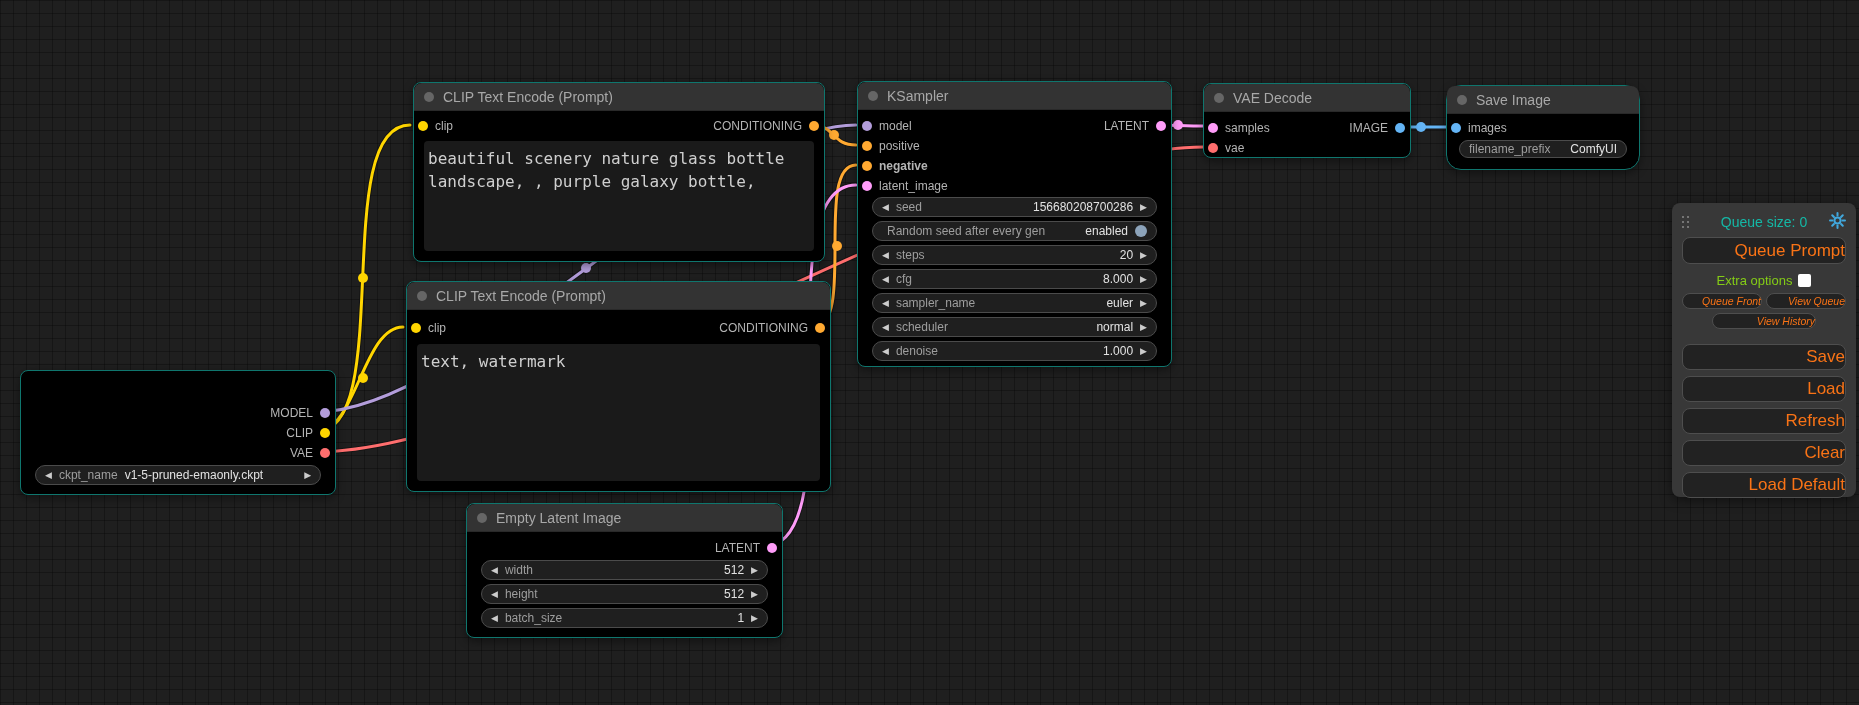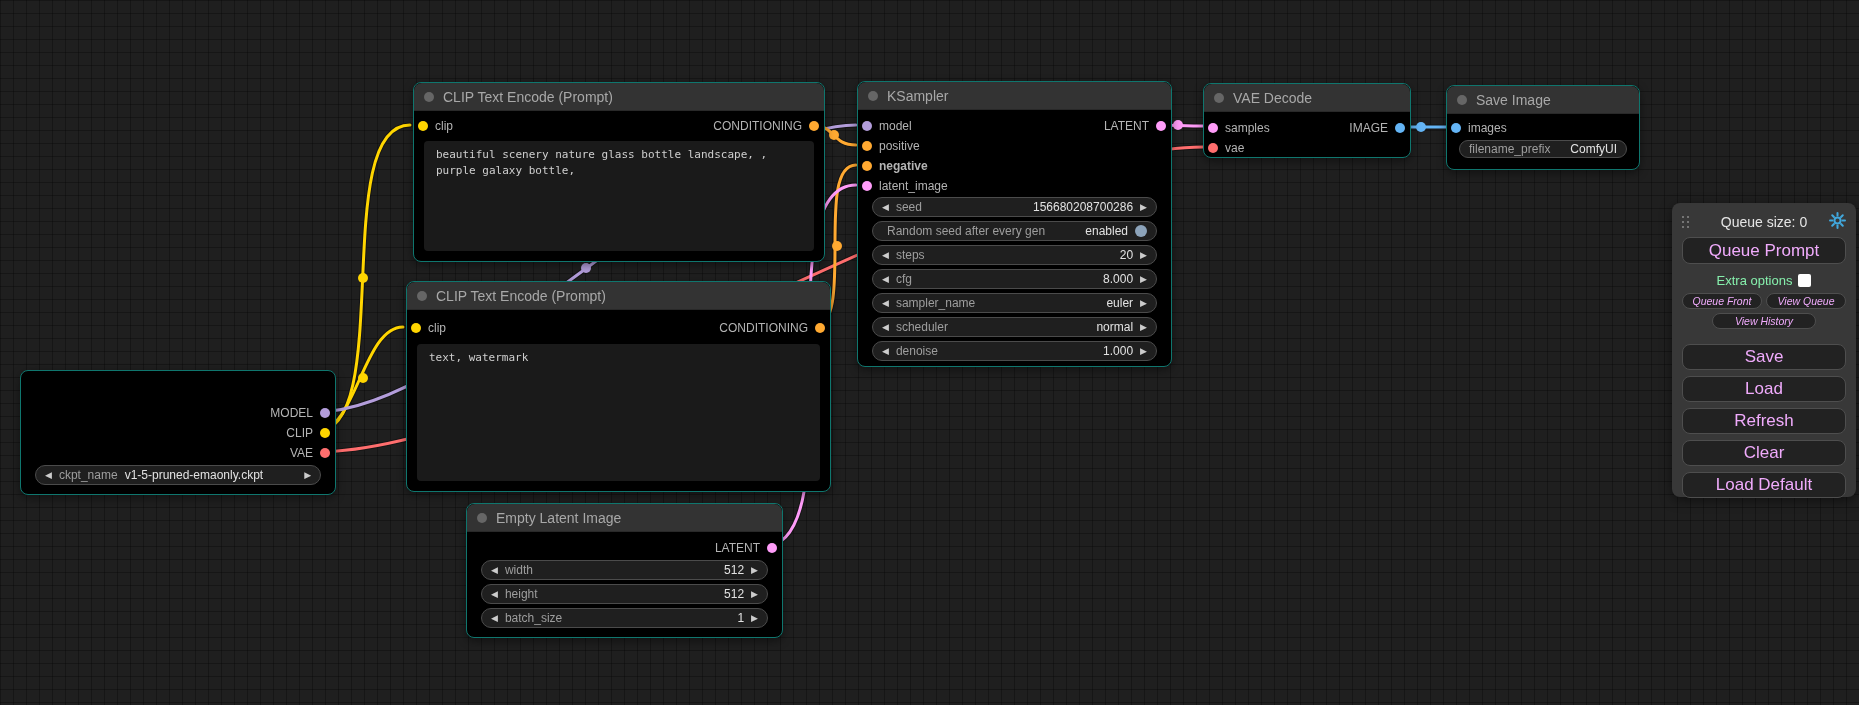--- a/index.html
+++ b/index.html
@@ -41,44 +41,44 @@
     display:flex; align-items:center; padding:0 9px; gap:7px;
     font-size:12px; color:#9e9e9e; white-space:nowrap;
   }
   .widget .wvalue { margin-left:auto; color:#e2e2e2; }
   .arrow { font-size:9px; color:#cccccc; line-height:1; }
   .arrow.l::before { content:"\25C0"; }
   .arrow.r::before { content:"\25B6"; }
   .toggle-dot { width:12px; height:12px; border-radius:50%; background:#8ca3ba; flex:none; }
   .prompt-text {
     position:absolute; left:10px; right:10px; bottom:10px;
-    background:#1a1a1a; border-radius:4px; padding:6px 12px;
-    font-family:"DejaVu Sans Mono", monospace; font-size:11px; line-height:1.45;
+    background:#1a1a1a; border-radius:4px; padding:6px 4px;
+    font-family:"DejaVu Sans Mono", monospace; font-size:16px; line-height:1.45;
     color:#cfcfcf; white-space:pre-wrap; word-break:break-word;
   }
   
   #queue-panel {
     position:absolute; left:1672px; top:203px; width:184px; height:294px; z-index:3;
     background:#383838; border-radius:8px; box-shadow:0 3px 12px rgba(0,0,0,0.5);
     padding:9px 10px; color:#cccccc;
   }
   .qp-header { display:flex; align-items:center; height:20px; }
   .drag-dots { display:grid; grid-template-columns:3px 3px; grid-auto-rows:3px; gap:2px; margin-right:auto; cursor:move; }
   .drag-dots i { width:2px; height:2px; border-radius:50%; background:#8a8a8a; }
-  .qp-title { position:absolute; left:0; right:0; text-align:center; font-size:14px; color:#e5e5e5; }
+  .qp-title { position:absolute; left:0; right:0; text-align:center; font-size:14px; color:#14b8a6; }
   .qp-header { position:relative; }
   .gear { margin-left:auto; cursor:pointer; }
   .btn {
     display:block; width:100%; background:#222222; border:1px solid #4e4e4e;
-    border-radius:8px; color:#f0abfc; text-align:center; cursor:pointer;
+    border-radius:8px; color:#f97316; text-align:right; cursor:pointer;
     font-family:"Liberation Sans", sans-serif;
   }
   .btn.big  { height:26px; font-size:17px; line-height:24px; }
   .btn.main { height:27px; font-size:17px; line-height:25px; margin-top:5px; }
-  .extra-row { display:flex; align-items:center; justify-content:center; gap:6px; margin-top:9px; font-size:13px; color:#86efac; }
+  .extra-row { display:flex; align-items:center; justify-content:center; gap:6px; margin-top:9px; font-size:13px; color:#84cc16; }
   .checkbox { width:13px; height:13px; background:#ffffff; border-radius:2px; cursor:pointer; }
   .small-row { display:flex; gap:4px; margin-top:5px; }
   .btn.small { height:16px; font-size:10.5px; line-height:14px; border-radius:9px;font-style:italic; }
   .vh-wrap { display:flex; justify-content:center; margin-top:4px; }
   .vh-wrap .btn.small { width:104px; }
   .big-group { margin-top:15px; display:flex; flex-direction:column; gap:6px; }
 </style>
 </head>
 <body>
 
@@ -252,21 +252,21 @@
   <div class="slot in" style="top:56px;">
     <span class="dot c-vae"></span>
       <span>vae</span>
   </div>
   <div class="slot out" style="top:36px;">
     <span>IMAGE</span>
       <span class="dot c-image"></span>
   </div>
 </div>
 
-<div class="node" style="left:1438px; top:85px; width:194px; height:85px;">
+<div class="node" style="left:1438px; top:85px; width:194px; height:85px;border-radius:15px;">
   <div class="node-title">
     <span class="title-dot"></span>
     <span>Save Image</span>
   </div>
   <div class="slot in" style="top:34px;">
     <span class="dot c-image"></span>
       <span>images</span>
   </div>
   <div class="widget" style="top:54px; left:12px; right:12px; height:18px;">
     <span>filename_prefix</span>

